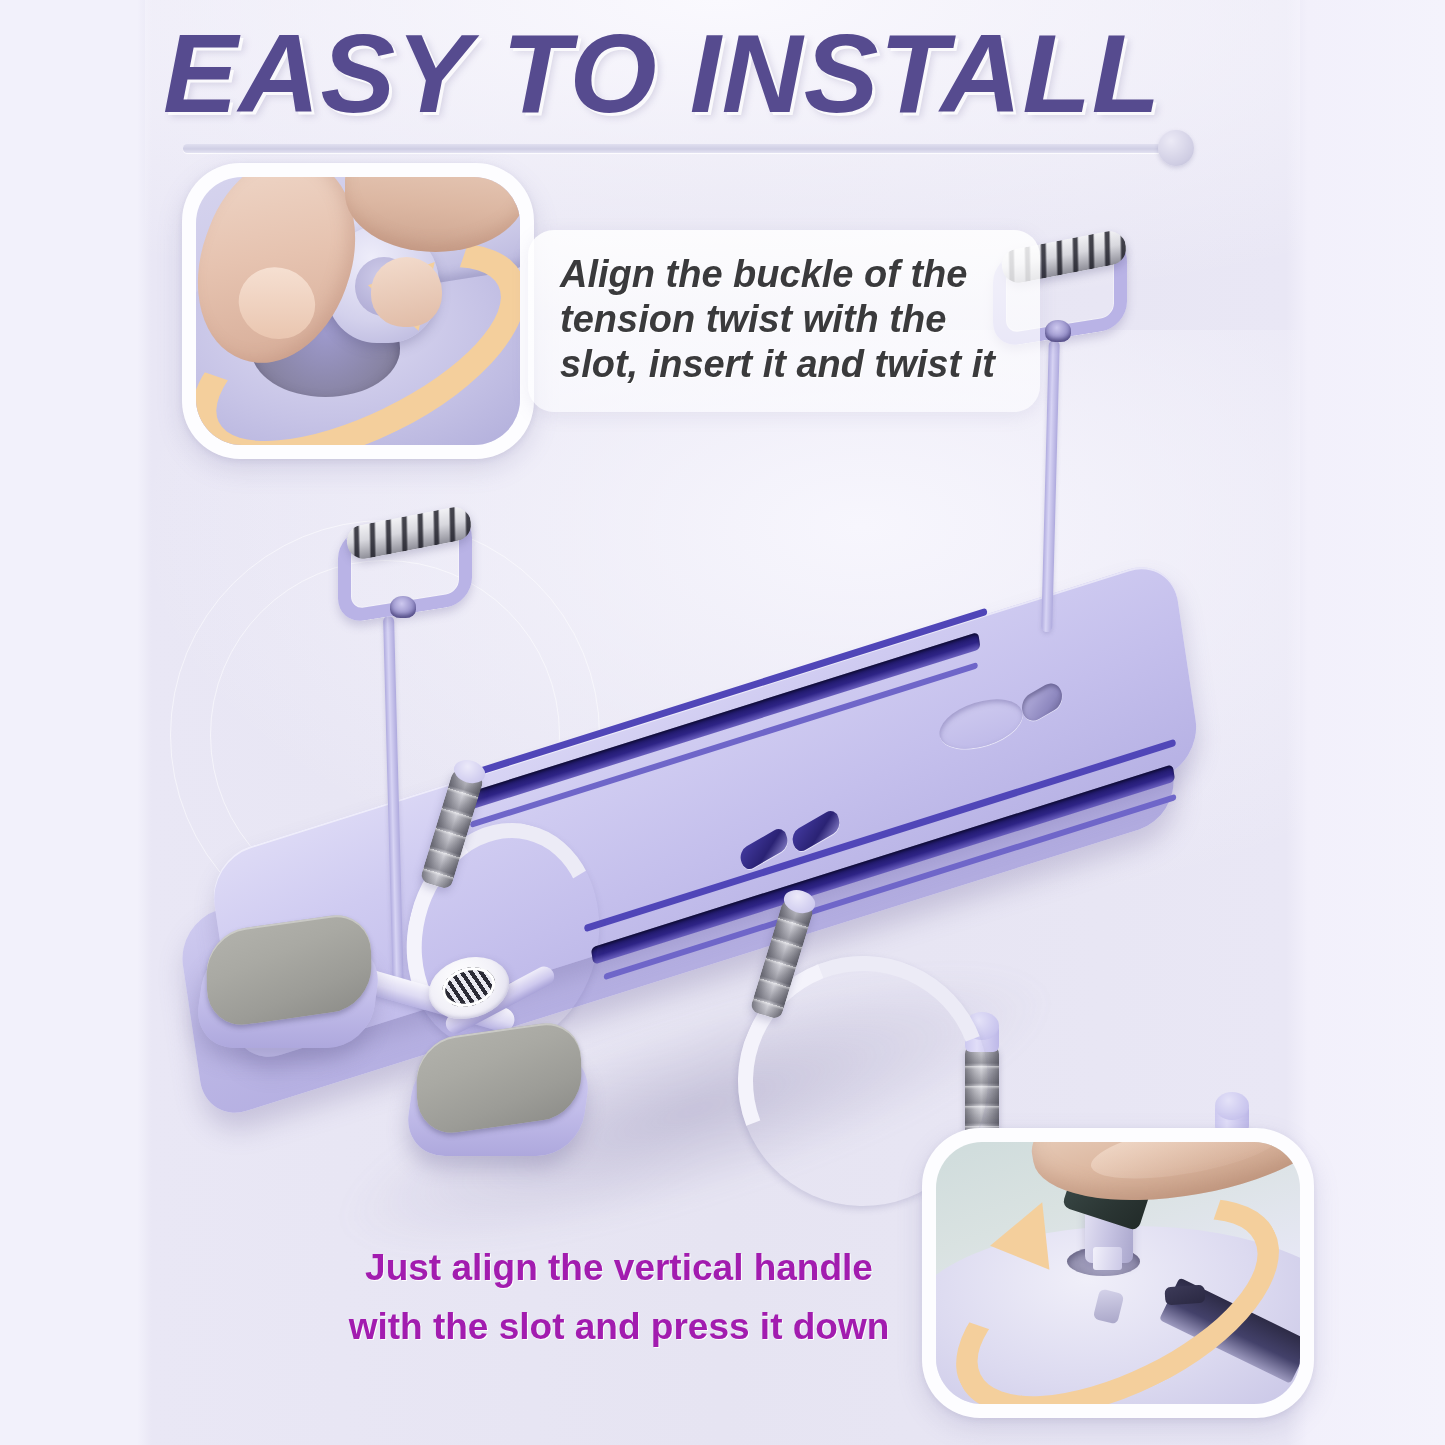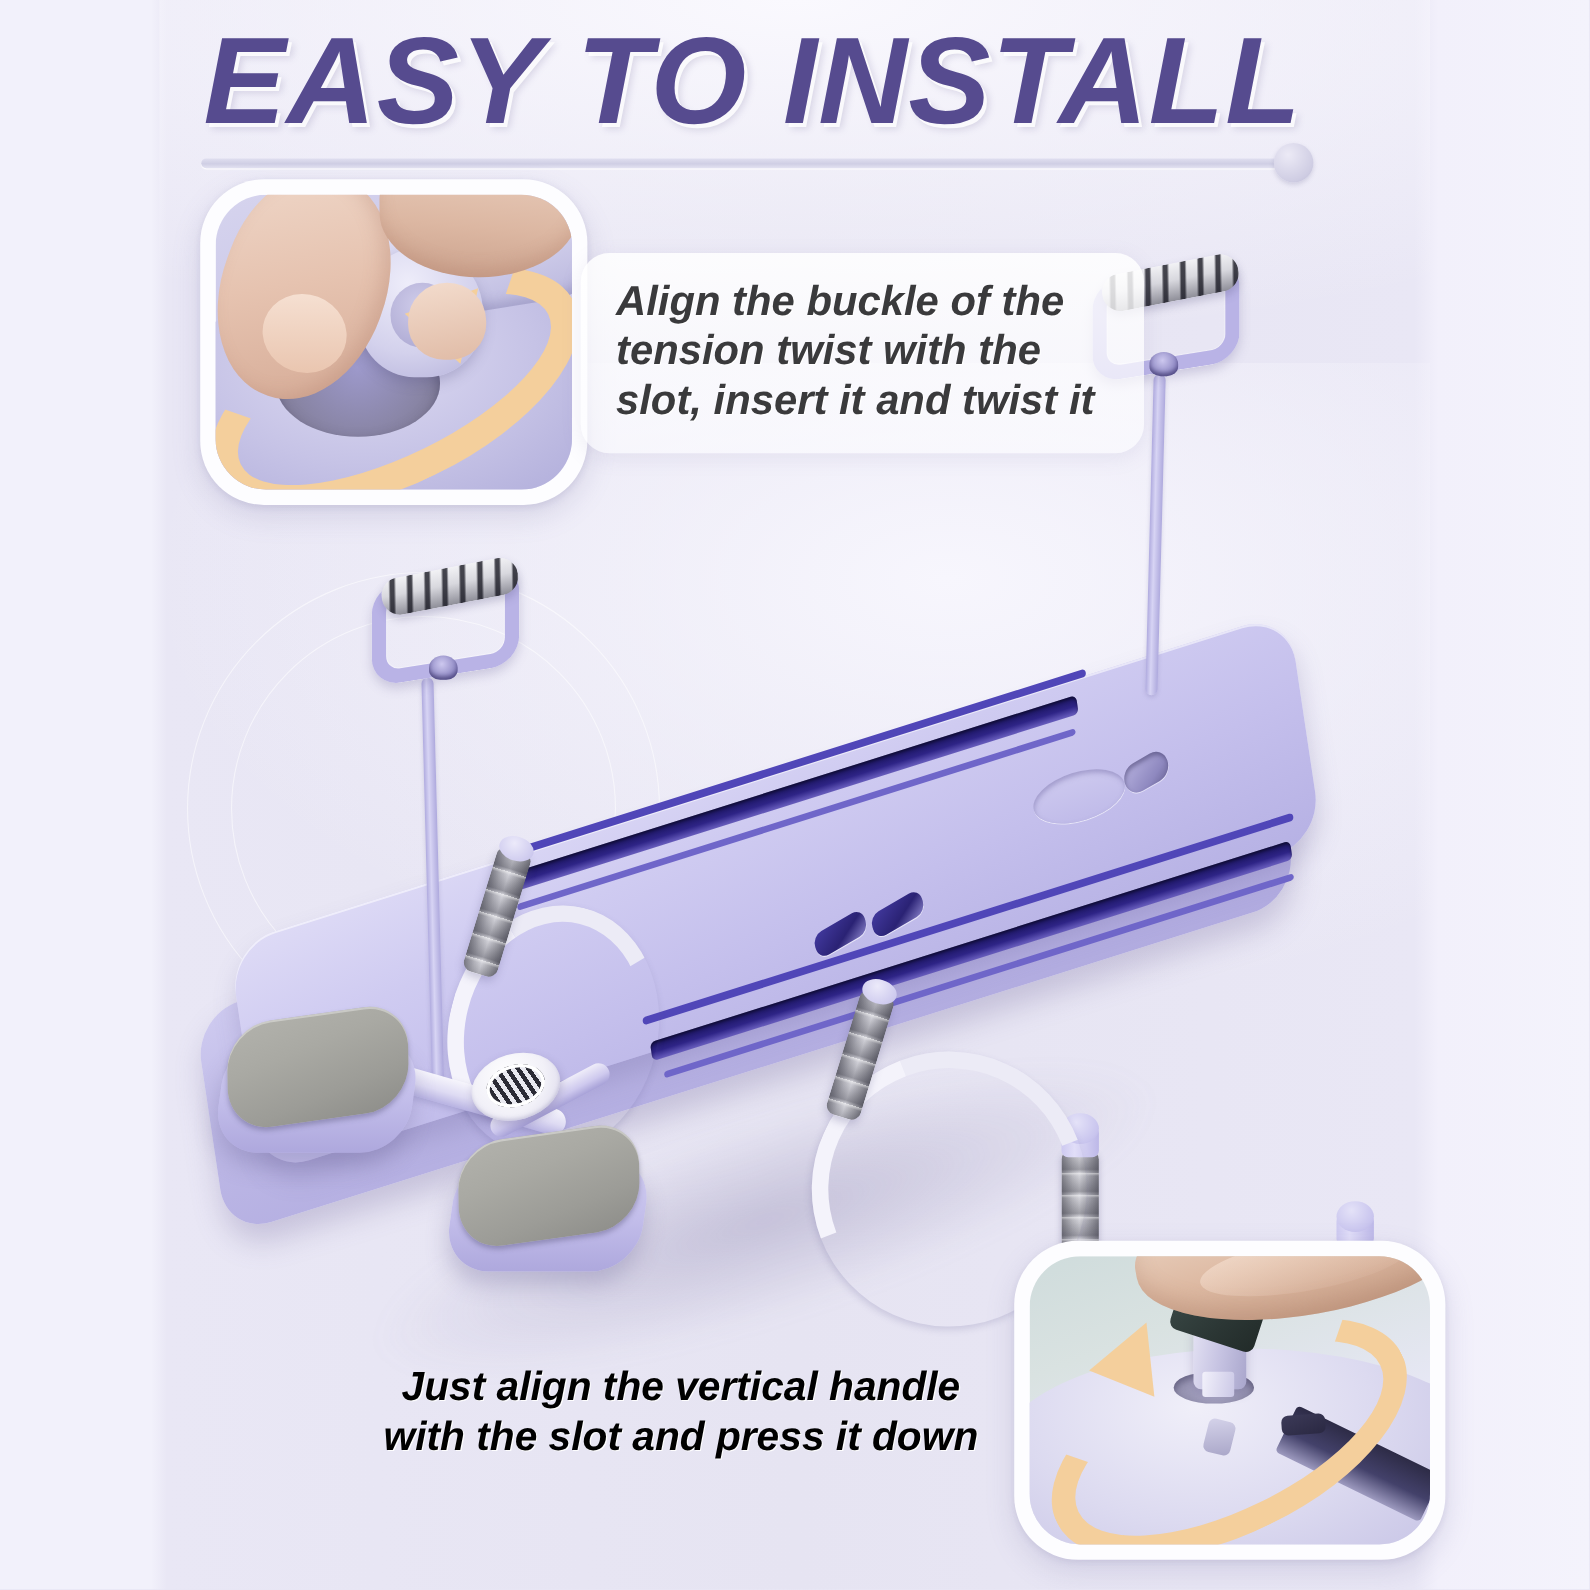--- a/index.html
+++ b/index.html
@@ -17,21 +17,21 @@
   .bg-glowtop{ position:absolute; left:145px; right:145px; top:0; height:440px;
     background:radial-gradient(120% 100% at 50% 0%,#faf9fe 0%,rgba(250,249,254,0) 72%); }
   .bg-glowmid{ position:absolute; left:145px; right:145px; top:330px; height:560px;
     background:radial-gradient(90% 100% at 62% 35%,#f7f6fd 0%,rgba(247,246,253,0) 70%); }
   .bg-ring{ position:absolute; border-radius:50%;
     border:1px solid rgba(255,255,255,.55); }
 
   
   .title-wrap{ position:absolute; left:145px; top:18px; width:1155px; height:115px; }
   .title{
-    position:absolute; left:40px; top:0;
+    position:absolute; left:18px; top:0;
     font-size:112px; line-height:112px; font-weight:bold; font-style:italic;
     letter-spacing:1px; color:#564b8f; white-space:nowrap;
     text-shadow:3px 3px 0 rgba(255,255,255,.85), 5px 5px 7px rgba(120,110,160,.22);
   }
   .rule{ position:absolute; left:183px; top:144px; width:1000px; height:9px;
     border-radius:5px;
     background:linear-gradient(180deg,#e0dff0 0%,#cfcee4 55%,#e4e3f2 100%);
     box-shadow:0 1px 1px rgba(255,255,255,.9); }
   .rule-dot{ position:absolute; left:1158px; top:130px; width:36px; height:36px;
     border-radius:50%;
@@ -134,22 +134,22 @@
 
   
   .cap-panel{ position:absolute; border-radius:26px;
     background:linear-gradient(180deg,rgba(255,255,255,.86) 0%,rgba(252,252,255,.62) 100%);
     box-shadow:0 4px 18px rgba(130,124,170,.12); }
   #cap-top-panel{ left:528px; top:230px; width:512px; height:182px; }
   #cap-top{ position:absolute; left:560px; top:252px; width:470px;
     font-size:38px; line-height:45px; font-style:italic; font-weight:bold;
     color:#3a3a3c; text-shadow:1px 1px 0 rgba(255,255,255,.9); }
   #cap-bot{ position:absolute; left:330px; top:1238px; width:578px;
-    font-size:37px; line-height:45px; font-style:italic; font-weight:bold;
-    color:#000000; text-align:center; text-shadow:1px 1px 0 rgba(255,255,255,.9); }
+    font-size:37px; line-height:59px; font-weight:bold;
+    color:#a21caf; text-align:center; text-shadow:1px 1px 0 rgba(255,255,255,.9); }
 
   
   #product{ position:absolute; left:140px; top:470px; width:1180px; height:790px; }
 
   .shadow-ground{ position:absolute; left:40px; top:520px; width:1030px; height:240px;
     background:radial-gradient(50% 50% at 50% 50%,rgba(120,112,160,.30) 0%,rgba(120,112,160,0) 72%);
     transform:rotate(-18deg); filter:blur(10px); }
 
   
   .slab{ position:absolute; border-radius:30px; }

